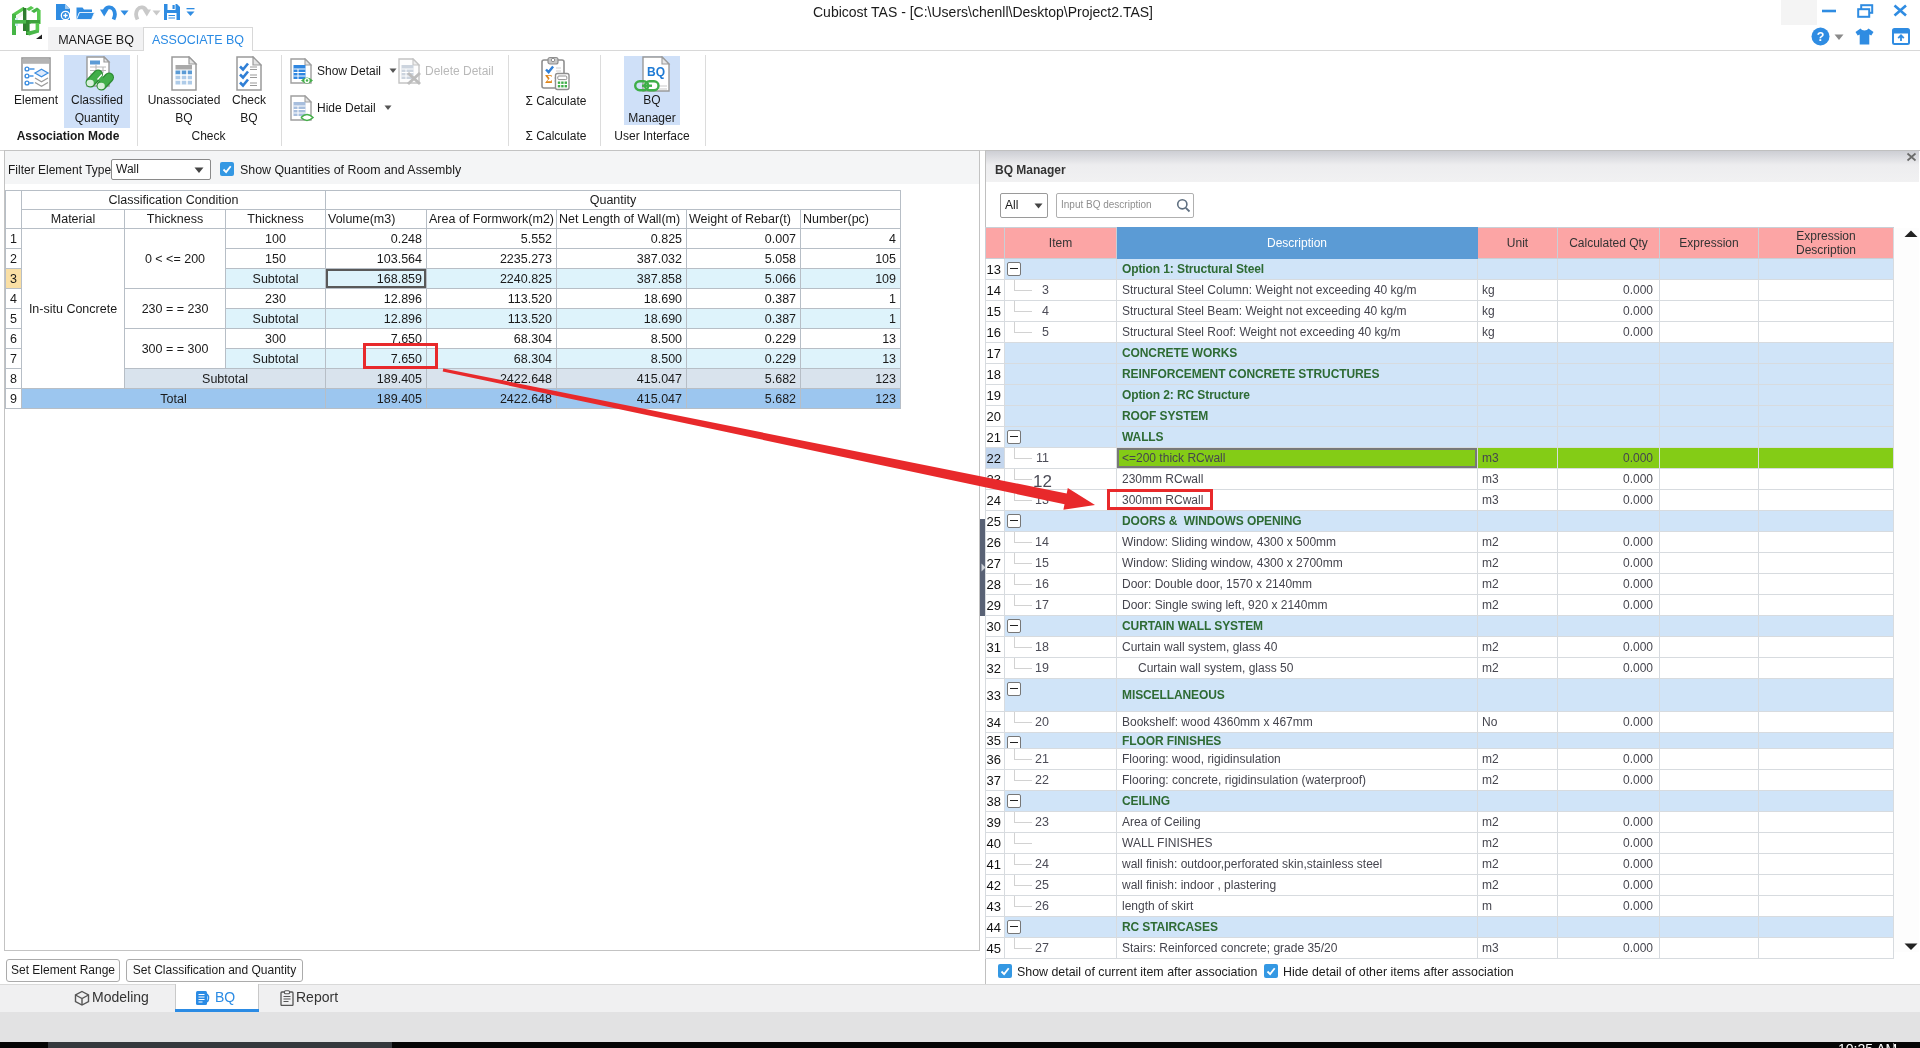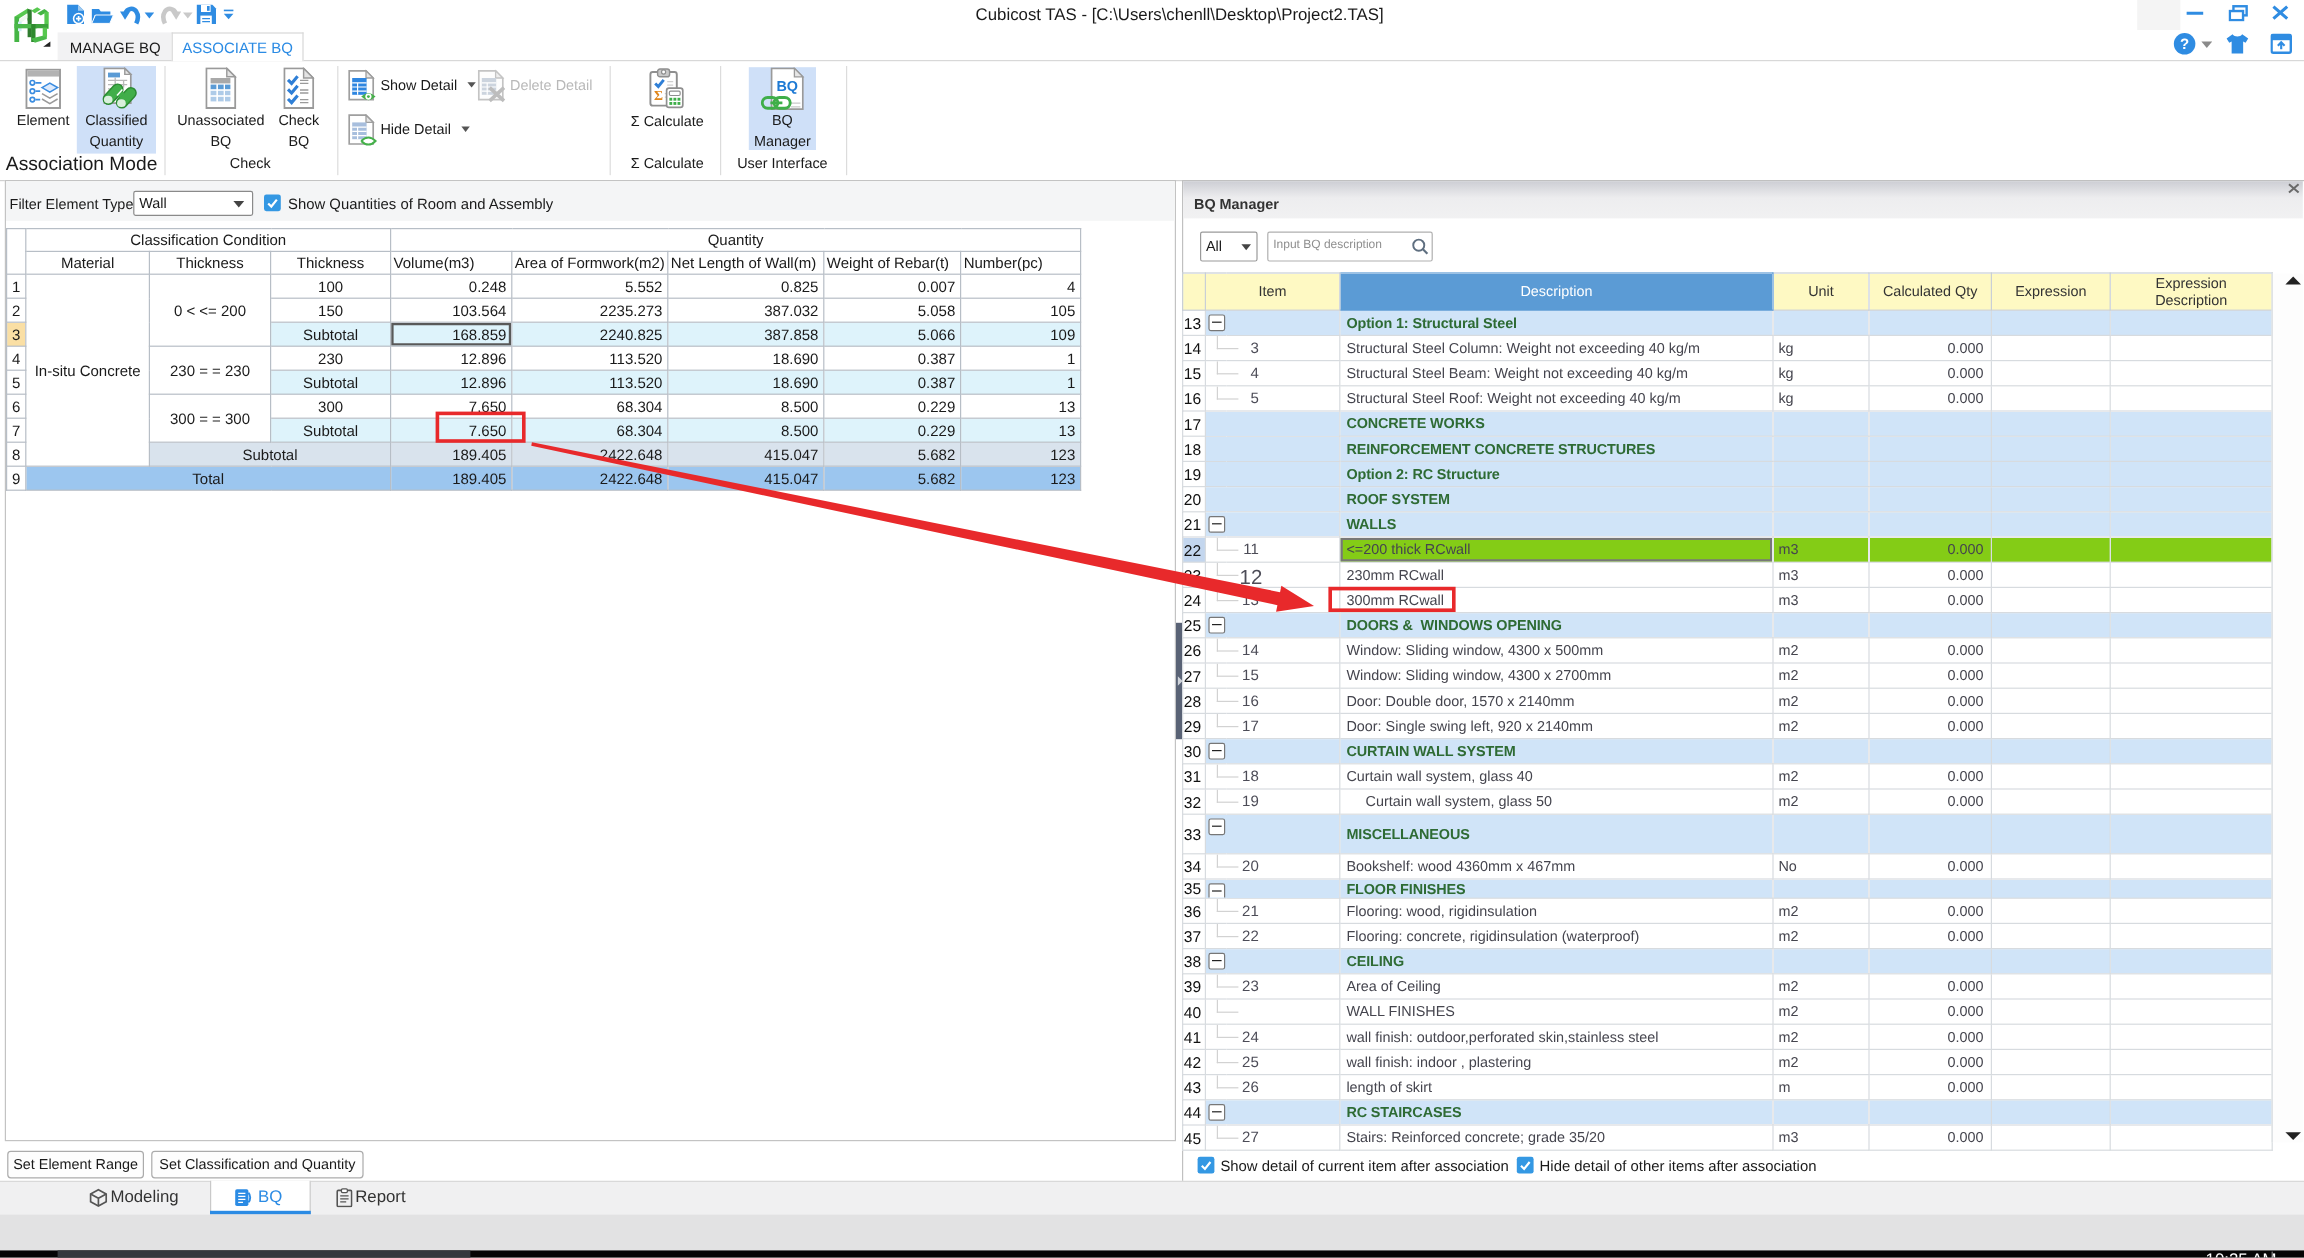--- a/index.html
+++ b/index.html
@@ -15,21 +15,21 @@
 table.lt td.r{text-align:right;}
 table.lt td.rn{text-align:center;padding:0 1px;font-size:12.5px;}
 table.lt td.cy{background:#def3fb;}
 table.lt td.g8{background:#d9e3ed;}
 table.lt td.g9{background:#9cc6ef;}
 table.lt td.hl{background:#fadfa4;}
 table.lt td.sel{box-shadow:inset 0 0 0 2px #595959;}
 
 table.bq{position:absolute;left:985px;top:227px;border-collapse:collapse;table-layout:fixed;}
 table.bq td{border:1px solid #d7dbdf;padding:0;font-size:12px;color:#45454e;overflow:hidden;white-space:nowrap;}
-table.bq tr.hd td{background:#fef9c3;border-color:#c9cfd6;text-align:center;color:#333;font-size:12px;}
+table.bq tr.hd td{background:#fca5a5;border-color:#c9cfd6;text-align:center;color:#333;font-size:12px;}
 table.bq td.rn{text-align:right;padding-right:3px;font-size:13px;color:#111;background:#fff;}
 table.bq td.cat{background:#d0e4f8;}
 table.bq td.selc{background:#84cc16;}
 table.bq td.u{padding-left:4px;}
 table.bq td.q{text-align:right;padding-right:6px;}
 .cattx{color:#2e6b34;font-weight:bold;font-size:12px;letter-spacing:-0.1px;}
 .minus{position:absolute;left:2px;top:3px;width:12px;height:12px;background:#fff;border:1px solid #777;
  border-radius:2px;}
 .minus:after{content:"";position:absolute;left:2px;right:2px;top:5px;border-top:1.5px solid #222;}
 .tree-v{position:absolute;left:9px;top:0;width:0;height:11px;border-left:1px solid #d2d2d2;}
@@ -163,21 +163,21 @@
 <path d="M23.5 29.5 L31 21.5" stroke="#2c8a33" stroke-width="10" stroke-linecap="round"></path>
 <path d="M23.5 29.5 L31 21.5" stroke="#41ae49" stroke-width="7.6" stroke-linecap="round"></path>
 <path d="M21 21 l3 3" stroke="#41ae49" stroke-width="5"></path>
 <ellipse cx="12.2" cy="27" rx="3.6" ry="3.2" fill="#d9f0dc"></ellipse>
 <ellipse cx="23.2" cy="30" rx="3.6" ry="3.2" fill="#d9f0dc"></ellipse>
 <path d="M19.5 23.5 l4.5 -5" stroke="#fff" stroke-width="1.2"></path>
 </g>
 </svg>
 <div class="tx" style="left:97px;top:93px;transform:translateX(-50%);font-size:12px;color:#1a1a1a;font-weight:normal;">Classified</div>
 <div class="tx" style="left:97px;top:111px;transform:translateX(-50%);font-size:12px;color:#1a1a1a;font-weight:normal;">Quantity</div>
-<div class="tx" style="left:68px;top:129px;transform:translateX(-50%);font-size:16px;color:#1a1a1a;font-weight:normal;">Association Mode</div>
+<div class="tx" style="left:68px;top:129px;transform:translateX(-50%);font-size:12px;color:#1a1a1a;font-weight:bold;">Association Mode</div>
 <svg class="ab" style="left:171px;top:56px" width="27" height="36">
 <path d="M1 1 h17 l7 7 v26 h-24 z" fill="#fff" stroke="#9a9a9a" stroke-width="1.5"></path>
 <path d="M18 1 l7 7 h-7 z" fill="#e4e4e4" stroke="#9a9a9a" stroke-width="1.2"></path>
 <rect x="4.5" y="9" width="16.5" height="4.5" fill="#a9a9a9"></rect>
 <g fill="#5b9bd5">
 <rect x="4.5" y="14.5" width="5" height="4"></rect>
       <rect x="10.5" y="14.5" width="5" height="4"></rect>
       <rect x="16.5" y="14.5" width="4.5" height="4"></rect>
 <rect x="4.5" y="19.5" width="5" height="4" fill="#aecbe8"></rect>
       <rect x="10.5" y="19.5" width="5" height="4" fill="#aecbe8"></rect>

